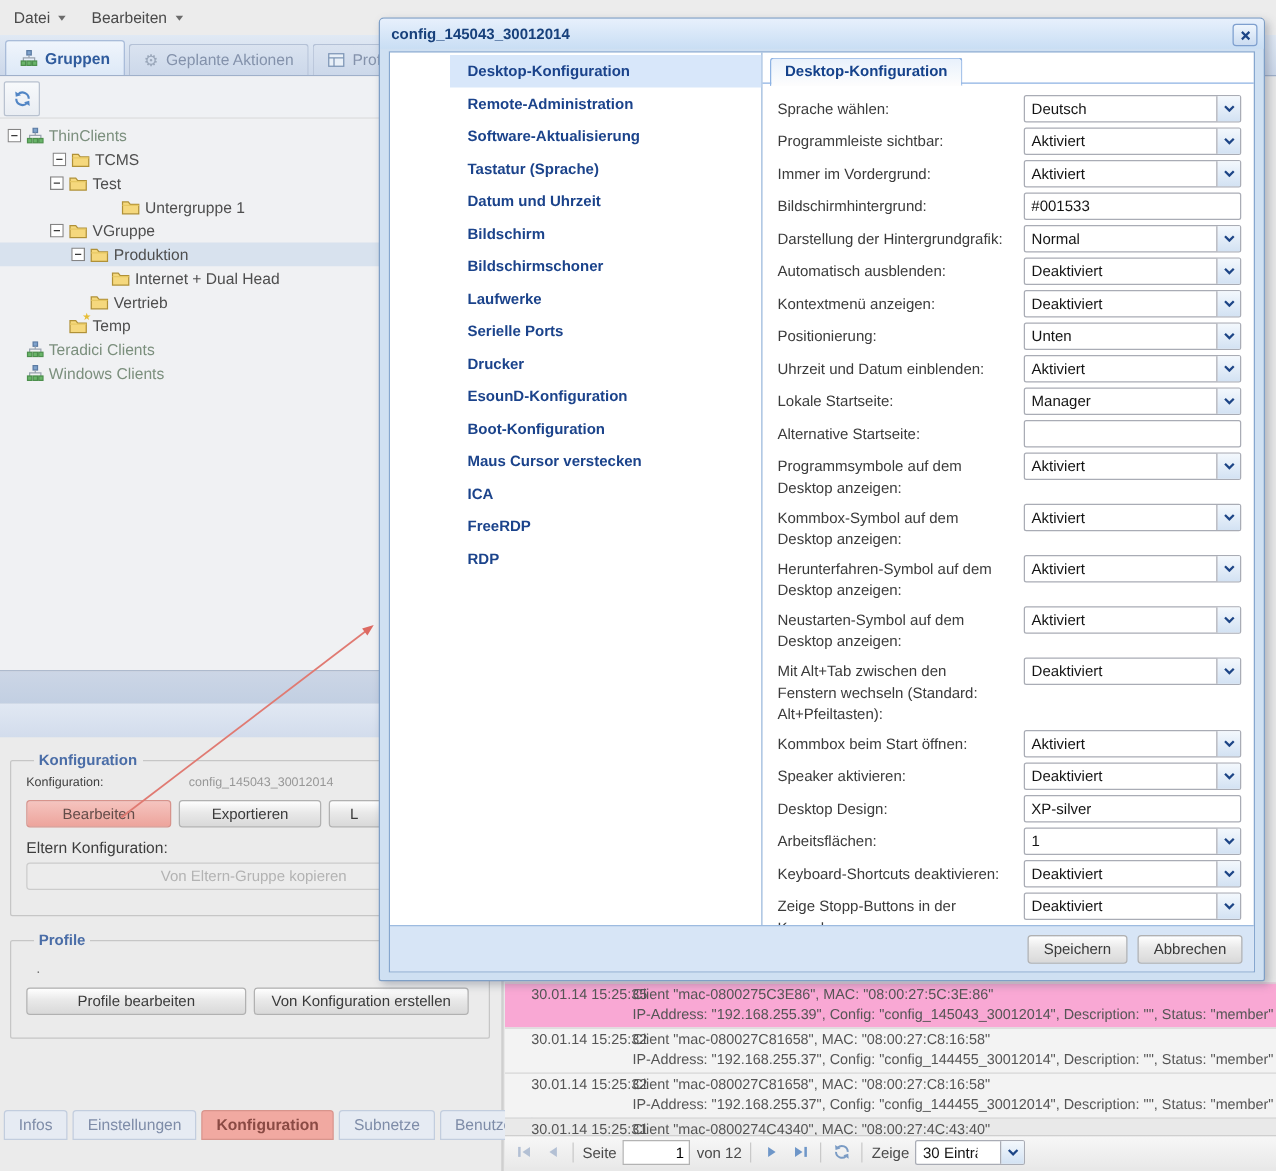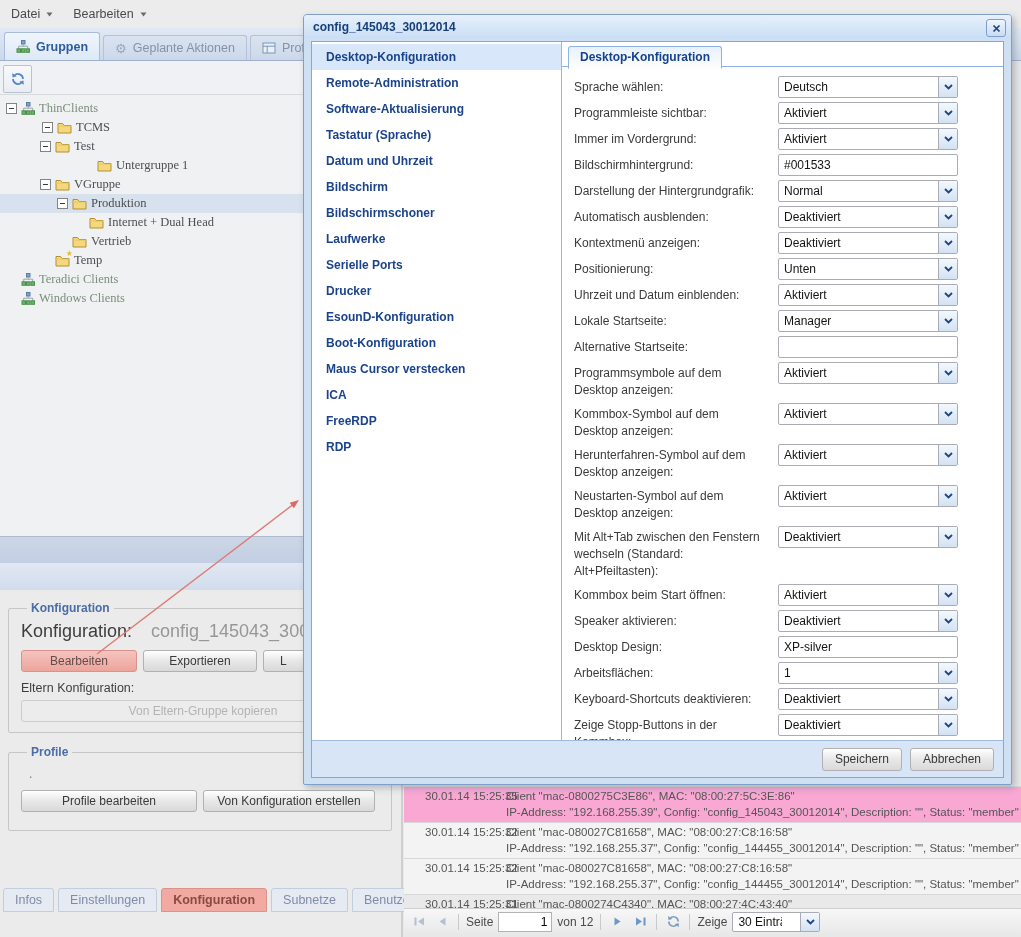--- a/index.html
+++ b/index.html
@@ -15,41 +15,41 @@
   .ttab{display:flex;align-items:center;gap:6px;height:24px;padding:0 11px;margin-right:3px;border:1px solid #b4c1d6;border-bottom:none;border-radius:3px 3px 0 0;background:linear-gradient(#dae3f0,#ccd8ea);font-size:12.5px;color:#8492ab;}
   .ttab.act{height:27px;background:linear-gradient(#f0f5fc,#dde9f7);color:#2f5b9d;font-weight:bold;border-color:#a9bcd9;}
   .tico{display:inline-flex;align-items:center;}
   .gearch{font-size:13px;color:#9aa7ba;line-height:1;}
 
   
   #toolbar{position:absolute;left:0;top:61px;width:401px;height:34px;background:#eff1f4;border-bottom:1px solid #dadada;box-sizing:border-box;}
   #refresh-btn{position:absolute;left:3px;top:4px;width:27px;height:26px;border:1px solid #b9c2d0;border-radius:2px;background:linear-gradient(#f7f9fb,#e9edf3);display:flex;align-items:center;justify-content:center;}
 
   
-  #tree{position:absolute;left:0;top:95px;width:401px;height:441px;background:#f0f1f3;padding-top:4px;box-sizing:border-box;overflow:hidden;font-family:Liberation Serif, serif;}
+  #tree{position:absolute;left:0;top:95px;width:401px;height:441px;background:#f0f1f3;padding-top:4px;box-sizing:border-box;overflow:hidden;}
   .trow{display:flex;align-items:center;height:19px;font-size:12.5px;color:#4e4e4e;white-space:nowrap;}
   .trow.sel{background:#d8e2ee;}
   .toggle{display:inline-flex;width:13px;margin-right:2px;}
   .tspacer{display:inline-block;width:15px;}
   .ticon{display:inline-flex;margin-right:4px;position:relative;}
   .staro{position:absolute;right:-3px;top:-5px;font-size:8px;color:#e7bd35;}
   .tlabel.toplv{color:#7b8f7d;}
 
   
   #band1{position:absolute;left:0;top:536px;width:401px;height:27px;background:linear-gradient(#ccd6e6,#c2cfe2);border-top:1px solid #aebacd;box-sizing:border-box;}
   #band2{position:absolute;left:0;top:563px;width:401px;height:27px;background:linear-gradient(#e1e8f3,#d2dcec);box-sizing:border-box;}
   #leftpanel{position:absolute;left:0;top:590px;width:401px;height:347px;background:#ebebeb;}
   #vdivider{position:absolute;left:401px;top:590px;width:2px;height:347px;background:#cfcfcf;}
 
   
   .fs{position:absolute;border:1px solid #c6c6c6;border-radius:2px;margin:0;padding:2px 12px 8px;box-sizing:border-box;}
   .fs legend{font-size:12px;font-weight:bold;color:#4a6da7;padding:0 4px;margin-left:6px;}
   #fs-konfig{left:8px;top:11px;width:384px;height:132px;}
   #fs-profile{left:8px;top:155px;width:384px;height:86px;}
-  .krow{display:flex;margin-top:4px;font-size:18px;}
+  .krow{display:flex;margin-top:4px;font-size:10px;}
   .klab{width:130px;color:#3d3d3d;}
   .kval{color:#979797;}
   .kbtns{display:flex;gap:6px;margin-top:8px;}
   .klab2{margin-top:9px;font-size:12.5px;color:#3d3d3d;}
   .btn{height:22px;padding:0 12px;background:linear-gradient(#ffffff,#e9e9e9 45%,#d9d9d9);border:1px solid #b1b1b1;border-radius:3px;font-size:12px;color:#3a3a3a;font-family:inherit;}
   .pinkbtn{width:116px;background:linear-gradient(#f5c4bf,#eda49c);border-color:#d7938c;color:#634c49;}
   .expbtn{width:114px;}
   .lbtn{width:122px;text-align:left;padding-left:16px;}
   .disbtn{display:block;width:100%;margin-top:5px;background:#ececec;border-color:#cccccc;color:#b3b3b3;}
   .phold{margin:6px 0 0 8px;font-size:12px;color:#777;}
@@ -80,21 +80,21 @@
   .cbtn{width:18px;border-left:1px solid #a9acb5;background:linear-gradient(#f3f8fd,#d3e2f3);display:flex;align-items:center;justify-content:center;}
   .tinput{width:180px;height:22px;box-sizing:border-box;border:1px solid #a9acb5;border-radius:2px;font-size:12px;font-family:inherit;padding:0 5px;color:#141414;background:#fff;}
   .pcombo{width:88px;height:20px;gap:18px;}
   .pcombo .cval{padding-top:2px;}
 
   
   #dialog{position:absolute;left:303px;top:14px;width:709px;height:771px;background:#cfe0f2;border:1px solid #7f9fc6;border-radius:4px 4px 2px 2px;box-shadow:3px 3px 7px rgba(80,90,110,.35);box-sizing:border-box;z-index:30;}
   .dlg-titlebar{position:absolute;left:0;top:0;right:0;height:24px;background:linear-gradient(#e7f0fc,#c9def4);border-radius:3px 3px 0 0;font-size:12px;font-weight:bold;color:#17407b;line-height:24px;padding-left:9px;}
   .dlg-close{position:absolute;right:5px;top:4px;width:18px;height:16px;border:1px solid #7e9fce;border-radius:3px;background:linear-gradient(#eef5fd,#cbdcf1);display:flex;align-items:center;justify-content:center;}
   .dlg-body{position:absolute;left:7px;right:7px;top:26px;bottom:6px;background:#fff;border:1px solid #86a7cf;display:flex;flex-direction:column;box-sizing:border-box;}
-  .dlg-content{flex:1;display:flex;min-height:0;}
+  .dlg-content{flex:1;display:flex;min-height:0;padding-left:48px;}
   .dlg-nav{width:250px;border-right:1px solid #99b8dc;padding-top:2px;box-sizing:border-box;}
   .nav-item{height:26px;line-height:26px;padding-left:14px;font-size:12px;font-weight:bold;color:#1b438b;white-space:nowrap;}
   .nav-item.sel{background:#d8e7fa;}
   .dlg-main{flex:1;min-width:0;display:flex;flex-direction:column;}
   .tabstrip{height:25px;border-bottom:1px solid #8db2e3;padding:3px 0 0 6px;box-sizing:border-box;}
   .dlg-tab{display:inline-block;padding:3px 11px 4px;border:1px solid #8db2e3;border-bottom:1px solid #fdfdfd;border-radius:3px 3px 0 0;background:linear-gradient(#e8f1fc,#fdfdfd);font-weight:bold;font-size:12px;color:#15428b;position:relative;top:1px;}
   .dlg-form{flex:1;padding:9px 10px 0 12px;overflow:hidden;}
   .frow{display:flex;align-items:flex-start;margin-bottom:4px;}
   .flabel{width:192px;padding:3px 12px 0 0;font-size:12px;color:#3b3b3b;line-height:17px;}
   .dlg-footer{height:36px;background:#d7e5f6;border-top:1px solid #9dbbe0;display:flex;align-items:center;justify-content:flex-end;gap:8px;padding-right:9px;}

